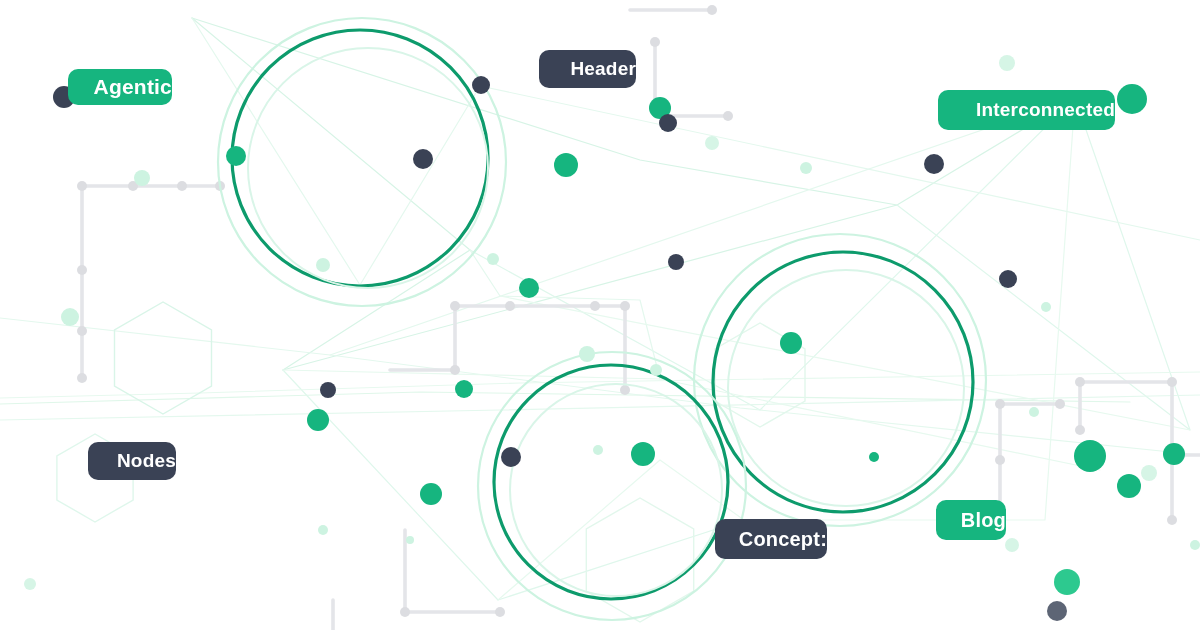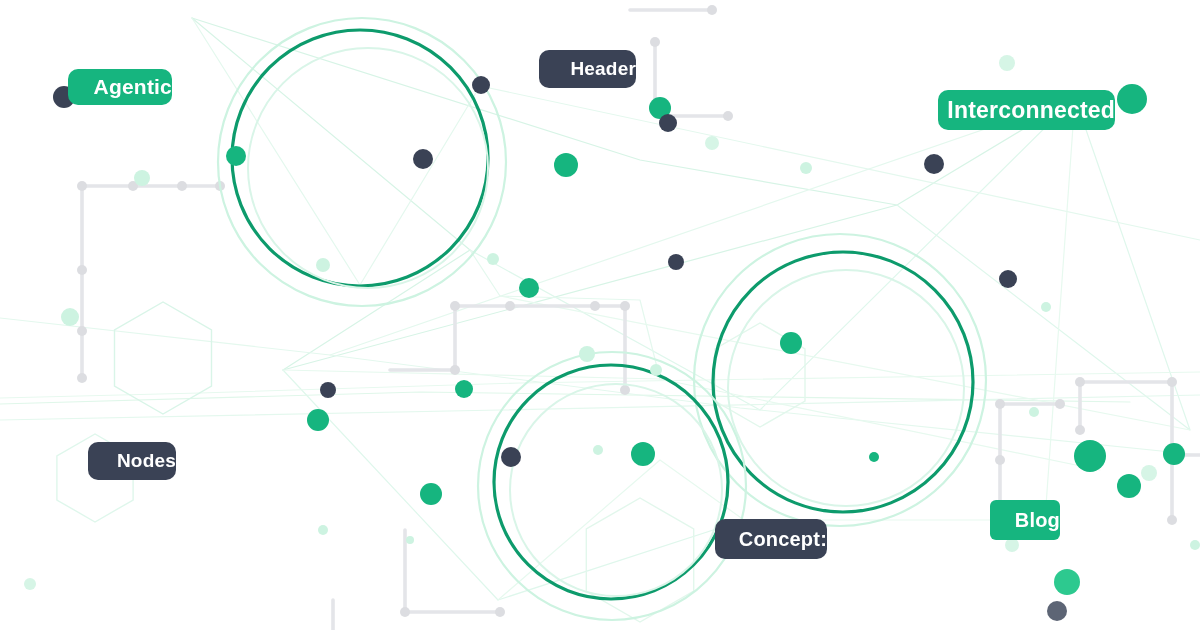--- a/index.html
+++ b/index.html
@@ -166,27 +166,27 @@
       </g>
   </svg>
 
   <div id="label-layer">
       <div class="label-chip chip-green" style="left: 68px; top: 69px; width: 104px; height: 36px; font-size: 21px;">
         <span>Agentic</span>
       </div>
       <div class="label-chip chip-dark" style="left: 539px; top: 50px; width: 97px; height: 38px; font-size: 19px;">
         <span>Header</span>
       </div>
-      <div class="label-chip chip-green" style="left: 938px; top: 90px; width: 177px; height: 40px; font-size: 23px;">
+      <div class="label-chip chip-green" style="left: 938px; top: 90px; width: 177px; height: 40px; font-size: 19px;">
         <span>Interconnected</span>
       </div>
       <div class="label-chip chip-dark" style="left: 88px; top: 442px; width: 88px; height: 38px; font-size: 19px;">
         <span>Nodes</span>
       </div>
       <div class="label-chip chip-dark" style="left: 690px; top: 519px; width: 112px; height: 40px; font-size: 20px; margin-left: 25px;">
         <span>Concept:</span>
       </div>
-      <div class="label-chip chip-green" style="left: 990px; top: 500px; width: 70px; height: 40px; font-size: 20px; border-radius: 6px;">
+      <div class="label-chip chip-green" style="left: 936px; top: 500px; width: 70px; height: 40px; font-size: 20px;">
         <span>Blog</span>
       </div>
     </div>
 
 </div>
 
 </body></html>

